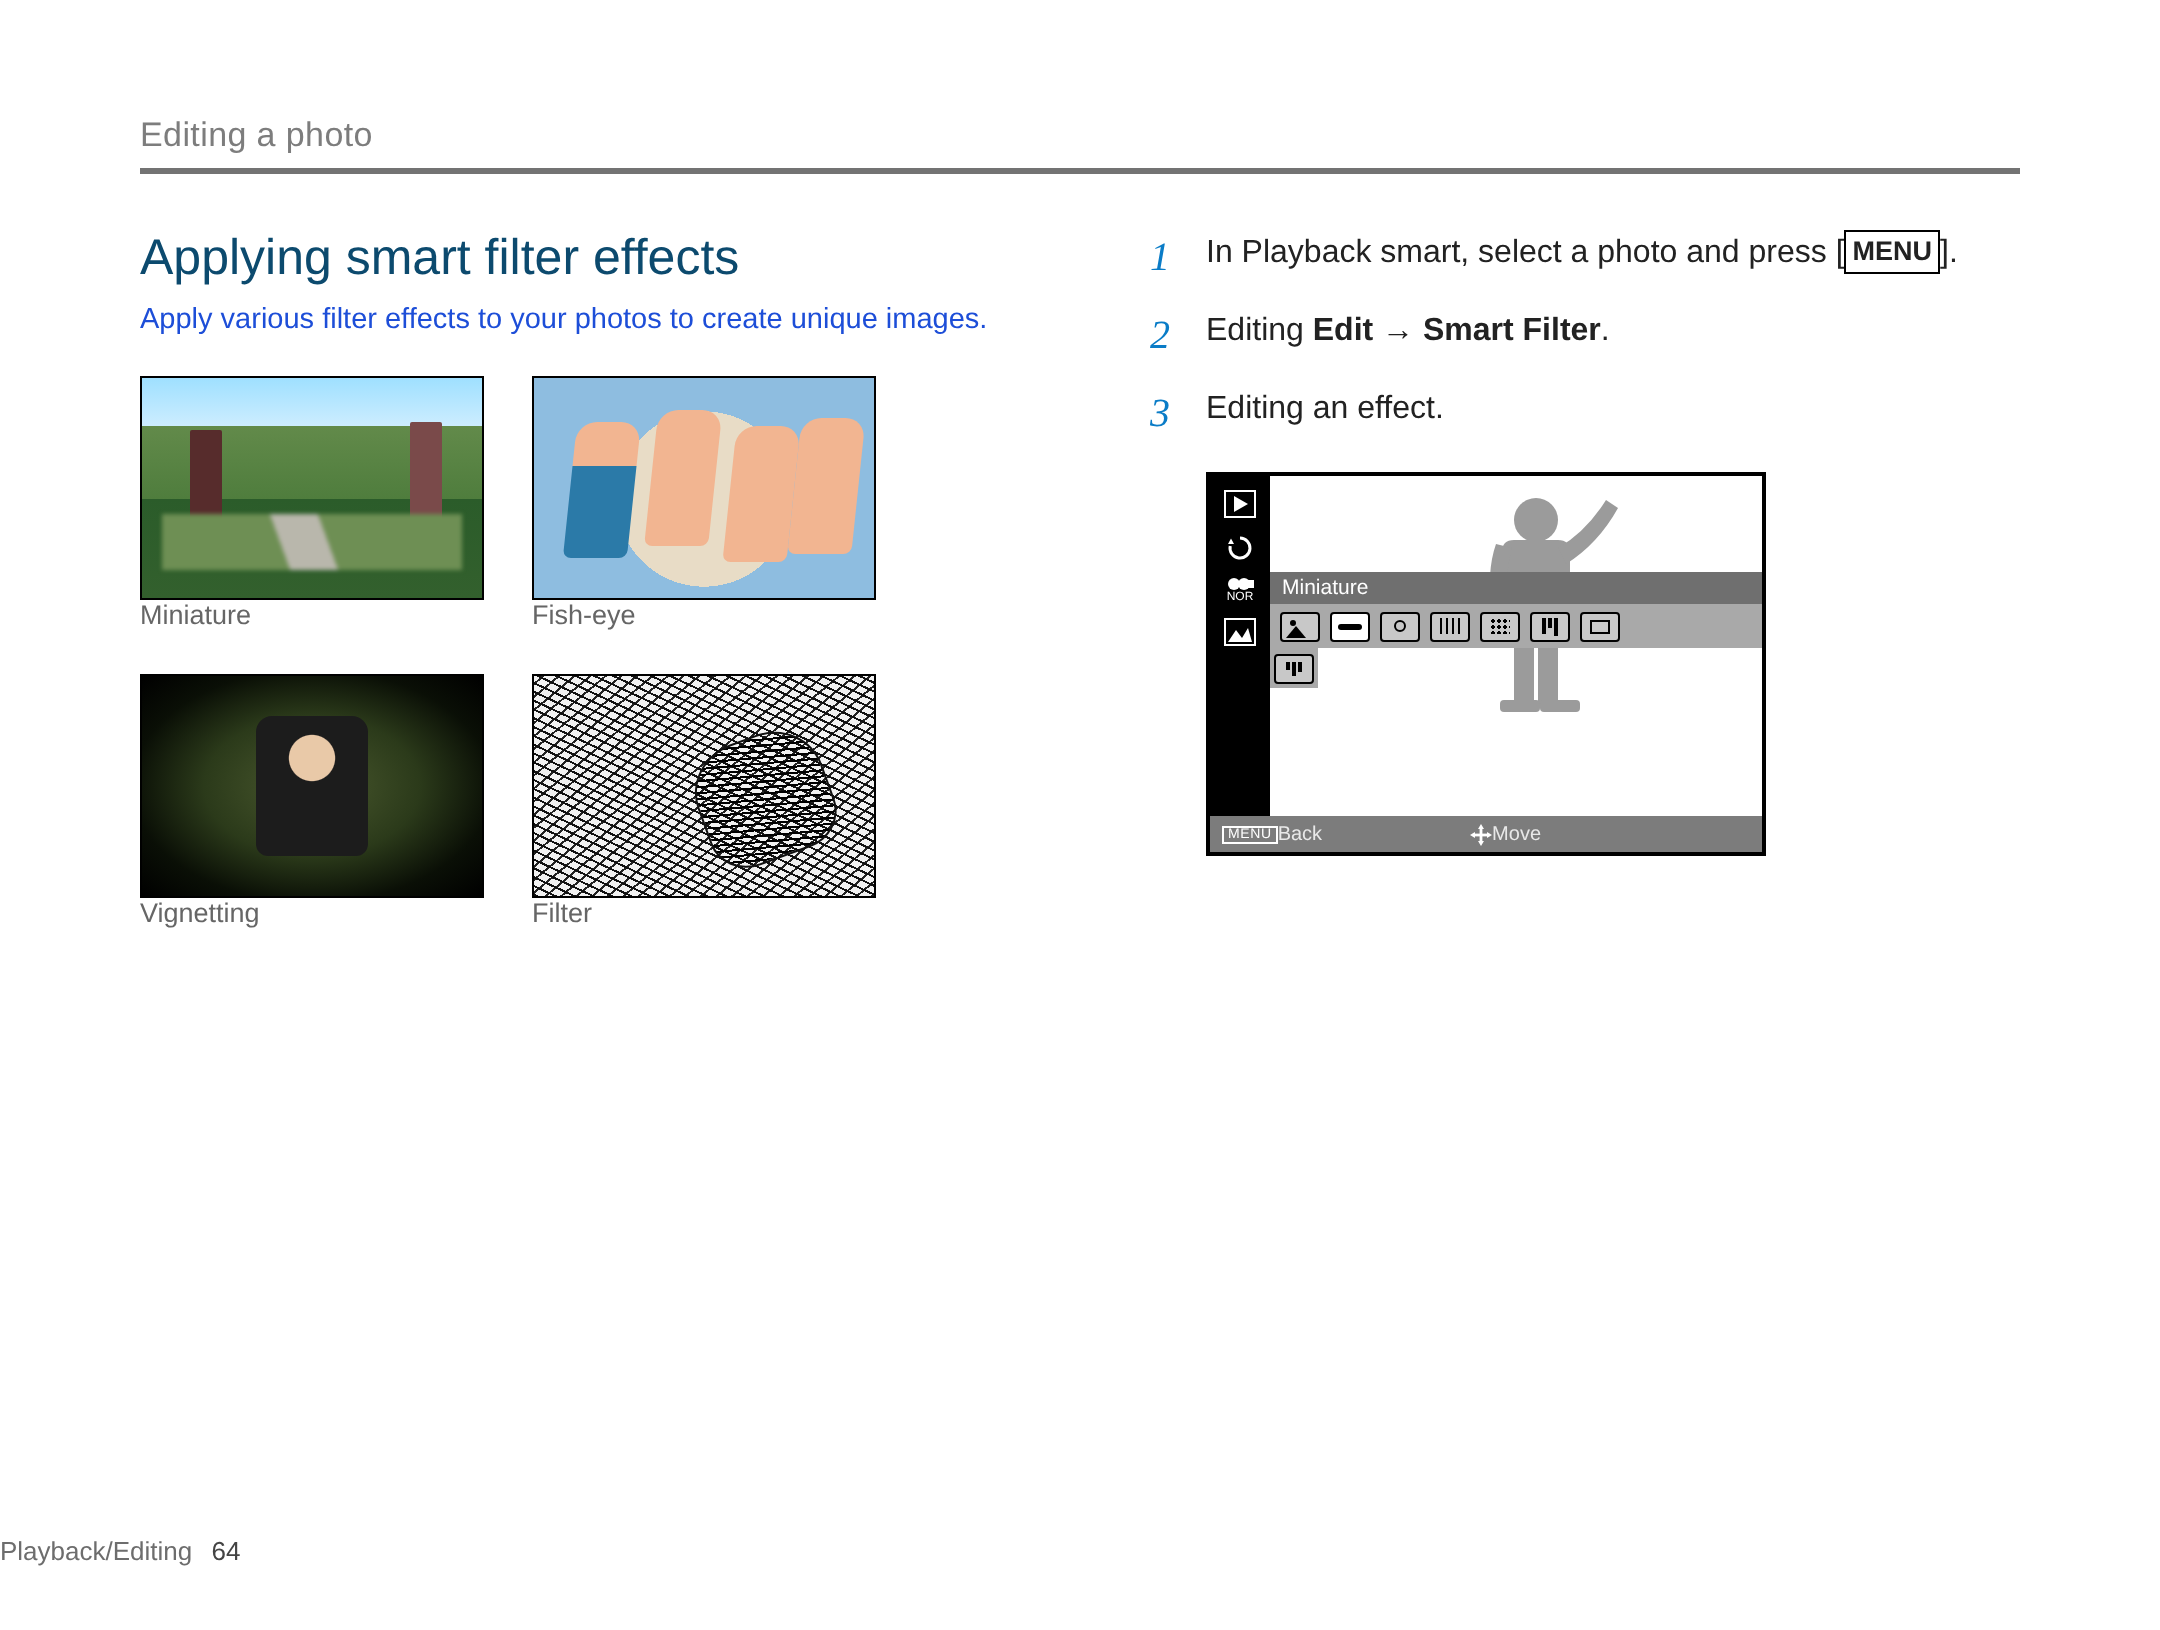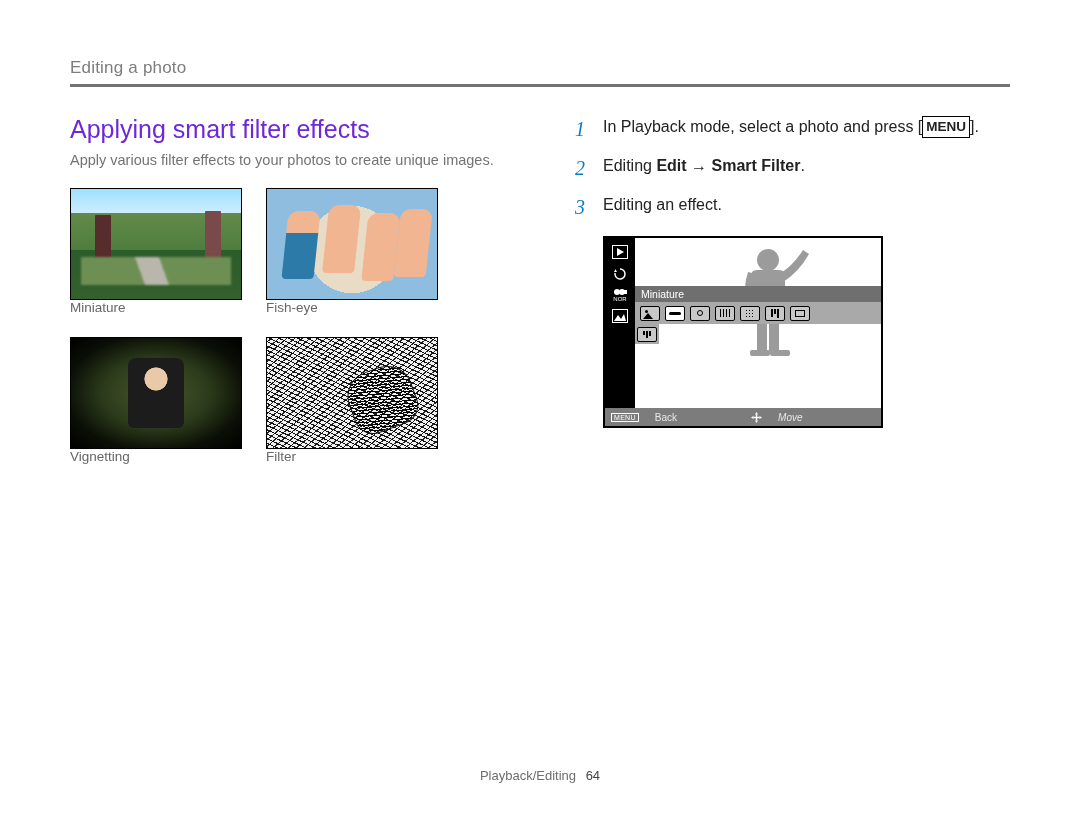--- a/index.html
+++ b/index.html
@@ -22,28 +22,28 @@
     padding-bottom: 6px;
     margin-bottom: 28px;
     letter-spacing: 0.2px;
   }
   .columns {
     display: flex;
     gap: 70px;
   }
   .col { flex: 1 1 50%; }
   .section-title {
-    color: #6d28d9;
+    color: #0c4a6e;
     font-size: 25px;
     font-weight: 400;
     margin-bottom: 8px;
   }
   .intro {
     font-size: 14.5px;
-    color: #737373;
+    color: #1d4ed8;
     font-weight: 300;
     margin-bottom: 20px;
   }
   .grid {
     display: grid;
     grid-template-columns: 172px 172px;
     column-gap: 24px;
     row-gap: 8px;
   }
   .thumb {
@@ -170,30 +170,30 @@
     position:relative;
   }
   .fchip.sel { background:#fff; }
   .fchip .dot { width:3px; height:3px; border-radius:50%; background:#000; position:absolute;}
   .fchip .bars { display:flex; gap:1px;}
   .fchip .bars i { width:2px; background:#000; display:block;}
   .lcd-footer {
     position:absolute; left:0; right:0; bottom:0; height:18px; background:#7c7c7c;
     display:flex; align-items:center; color:#e8e8e8; font-size:10px;
   }
-  .lcd-footer .seg { display:flex; align-items:center; gap:16px; }
+  .lcd-footer .seg { display:flex; align-items:center; gap:0; }
   .lcd-footer .segA { margin-left:6px; }
-  .lcd-footer .segB { margin-left:74px;font-style:italic; }
+  .lcd-footer .segB { margin-left:74px; }
   .menu-tag {
     border:1px solid #fff; font-size:7px; padding:0 2px; letter-spacing:0.3px; color:#fff;
   }
   .move-ico svg { width:11px; height:11px; display:block;}
   .page-footer {
     position:absolute; left:0; right:0; bottom:32px;
-    text-align:center; color:#6d6d6d; font-size:13px;
+    color:#6d6d6d; font-size:13px;
   }
   .page-footer .pn { color:#444; margin-left:6px; }
 </style>
 </head>
 <body>
 
 <div class="page">
   <div class="breadcrumb">Editing a photo</div>
 
   <div class="columns">
@@ -219,21 +219,21 @@
           <div class="caption">Filter</div>
         </div>
       </div>
     </div>
 
     <div class="col">
       <ol class="steps">
         <li class="step">
           <span class="step-num">1</span>
           <span class="step-text">
-            <span>In Playback mode, select a photo and press [</span><span class="menu-key">MENU</span><span>].</span>
+            <span>In Playback smart, select a photo and press [</span><span class="menu-key">MENU</span><span>].</span>
           </span>
         </li>
         <li class="step">
           <span class="step-num">2</span>
           <span class="step-text">
             <span>Editing </span><span class="bold">Edit → Smart Filter</span><span>.</span>
           </span>
         </li>
         <li class="step">
           <span class="step-num">3</span>

